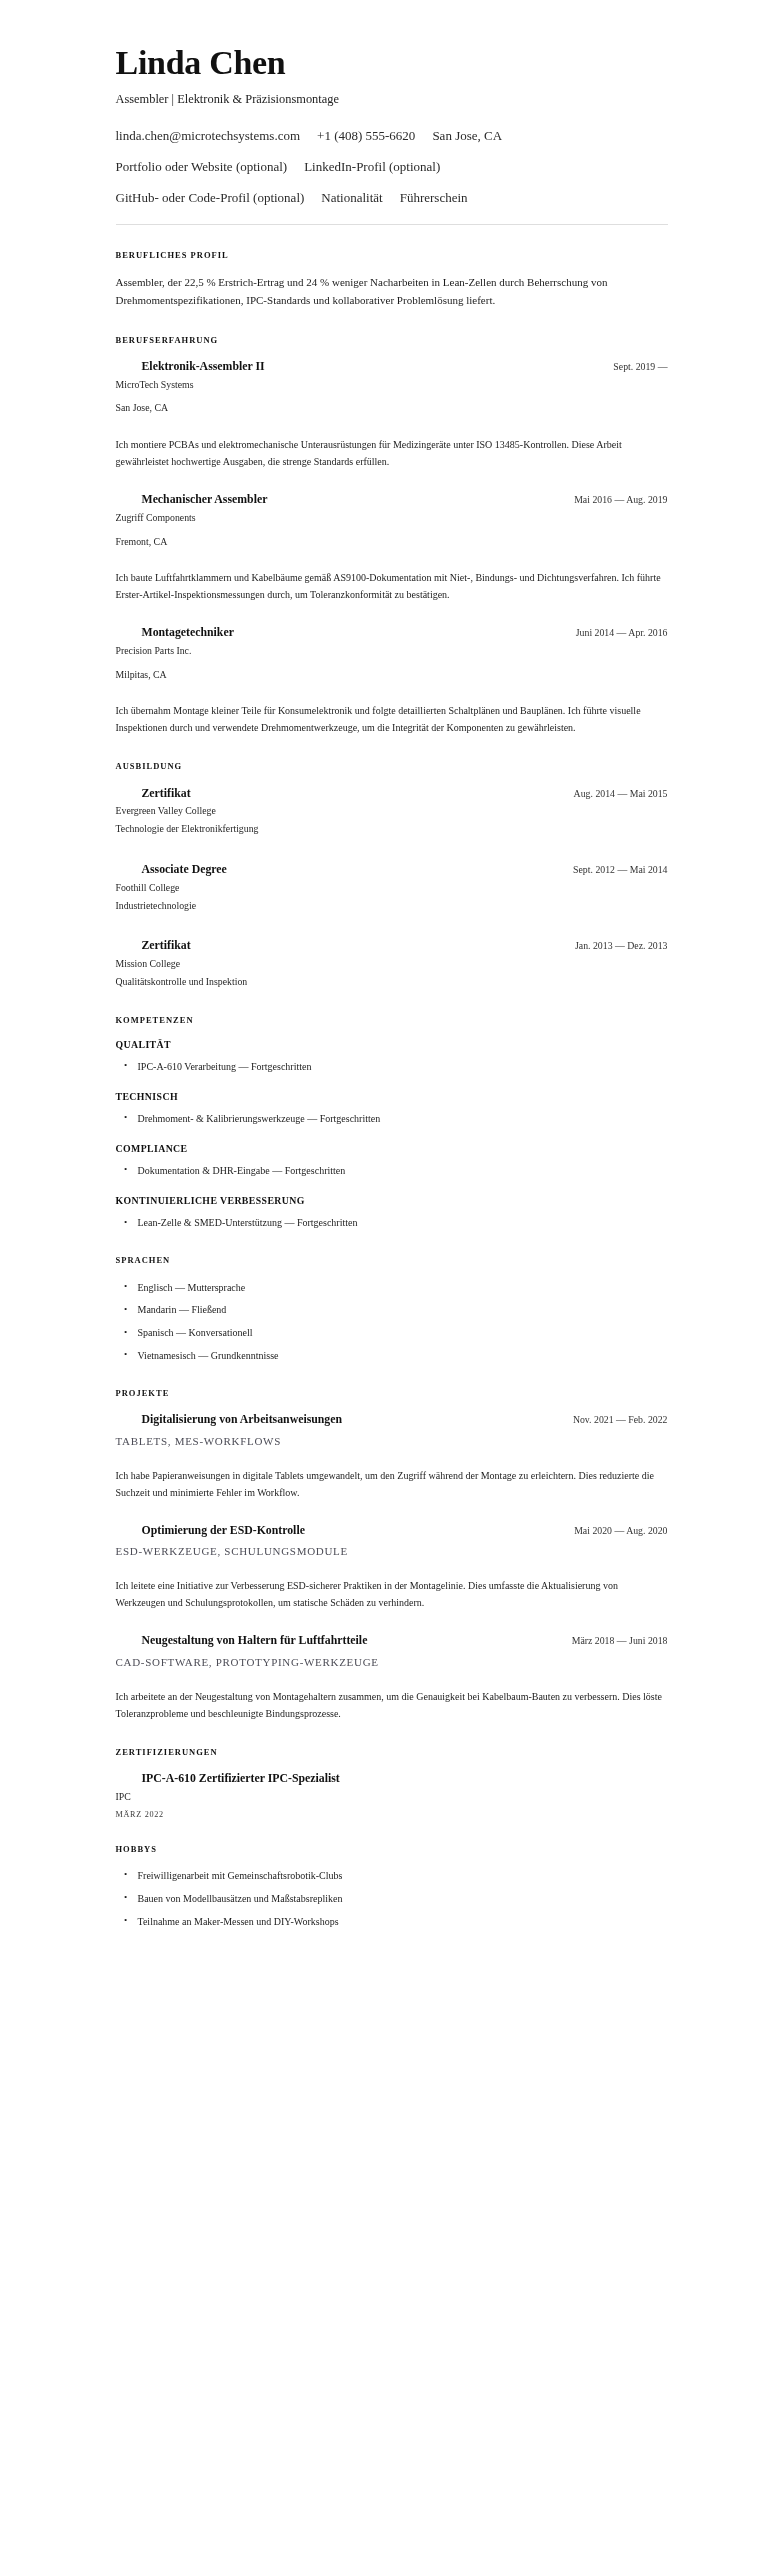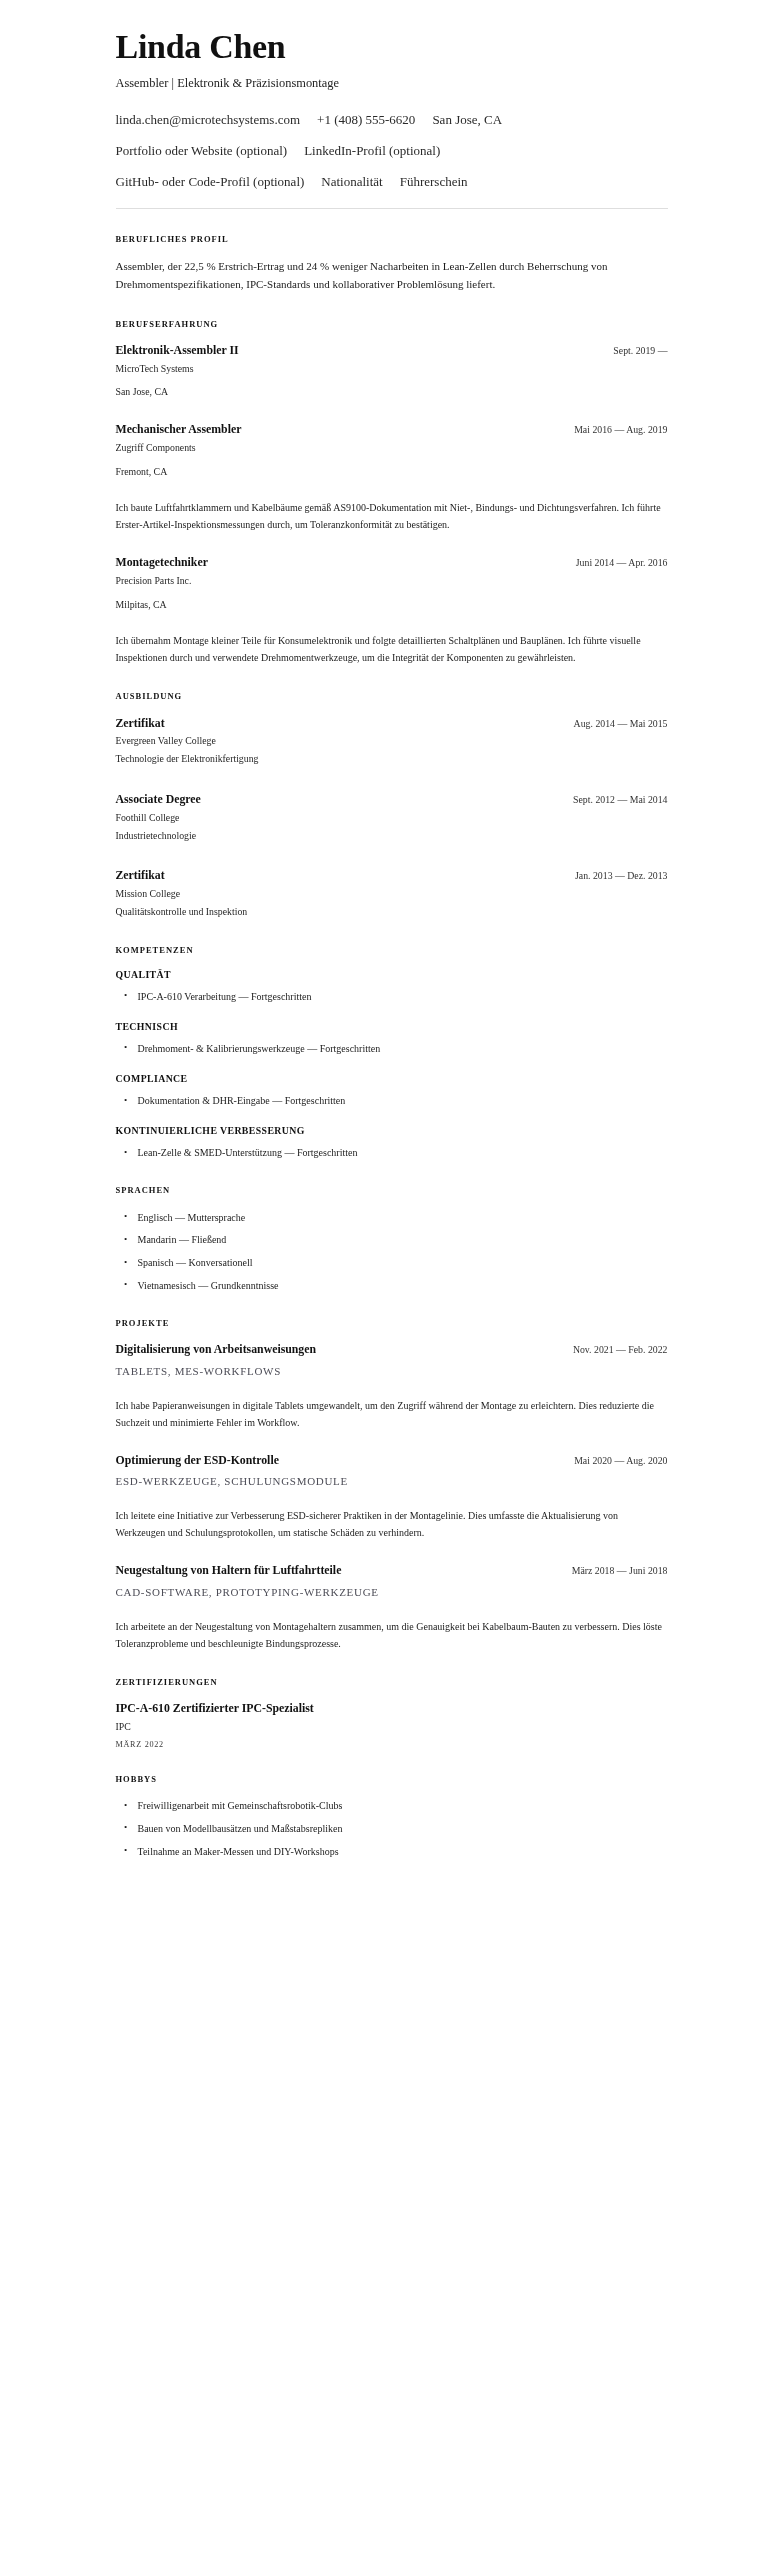--- a/index.html
+++ b/index.html
@@ -12,21 +12,21 @@
     font-family: "Liberation Serif", "DejaVu Serif", serif;
     color: #1a1a1a;
     -webkit-font-smoothing: antialiased;
   }
   .page {
     width: 640px;
     min-height: 2576px;
     margin: 0 auto;
     background: #ffffff;
     box-sizing: border-box;
-    padding: 0 44px;
+    padding: 16px 44px;
     position: relative;
   }
 
   
   .header { padding-top: 29px; }
   .name {
     font-size: 34px;
     font-weight: bold;
     line-height: 1.08;
     letter-spacing: -0.3px;
@@ -79,20 +79,21 @@
   }
 
   
   .entry { margin-bottom: 22px; }
   .entry:last-child { margin-bottom: 0; }
   .entry-head {
     display: flex;
     align-items: baseline;
     justify-content: space-between;
     gap: 5px;
+    margin-left: 26px;
   }
   .entry-title {
     font-size: 11.8px;
     font-weight: bold;
     color: #111111;
     line-height: 1.3;
   }
   .entry-date {
     font-size: 9.8px;
     color: #333333;
@@ -218,20 +219,21 @@
   <div class="section">
     <div class="section-title">Berufserfahrung</div>
 
     <div class="entry">
       <div class="entry-head">
         <div class="entry-title">Elektronik-Assembler II</div>
         <div class="entry-date">Sept. 2019 —</div>
       </div>
       <div class="entry-org">MicroTech Systems</div>
       <div class="entry-loc">San Jose, CA</div>
+      <div class="entry-desc">Ich montiere PCBAs und elektromechanische Unterausrüstungen für Medizingeräte unter ISO 13485-Kontrollen. Diese Arbeit gewährleistet hochwertige Ausgaben, die strenge Standards erfüllen.</div>
     </div>
 
     <div class="entry">
       <div class="entry-head">
         <div class="entry-title">Mechanischer Assembler</div>
         <div class="entry-date">Mai 2016 — Aug. 2019</div>
       </div>
       <div class="entry-org">Zugriff Components</div>
       <div class="entry-loc">Fremont, CA</div>
       <div class="entry-desc">Ich baute Luftfahrtklammern und Kabelbäume gemäß AS9100-Dokumentation mit Niet-, Bindungs- und Dichtungsverfahren. Ich führte Erster-Artikel-Inspektionsmessungen durch, um Toleranzkonformität zu bestätigen.</div>

